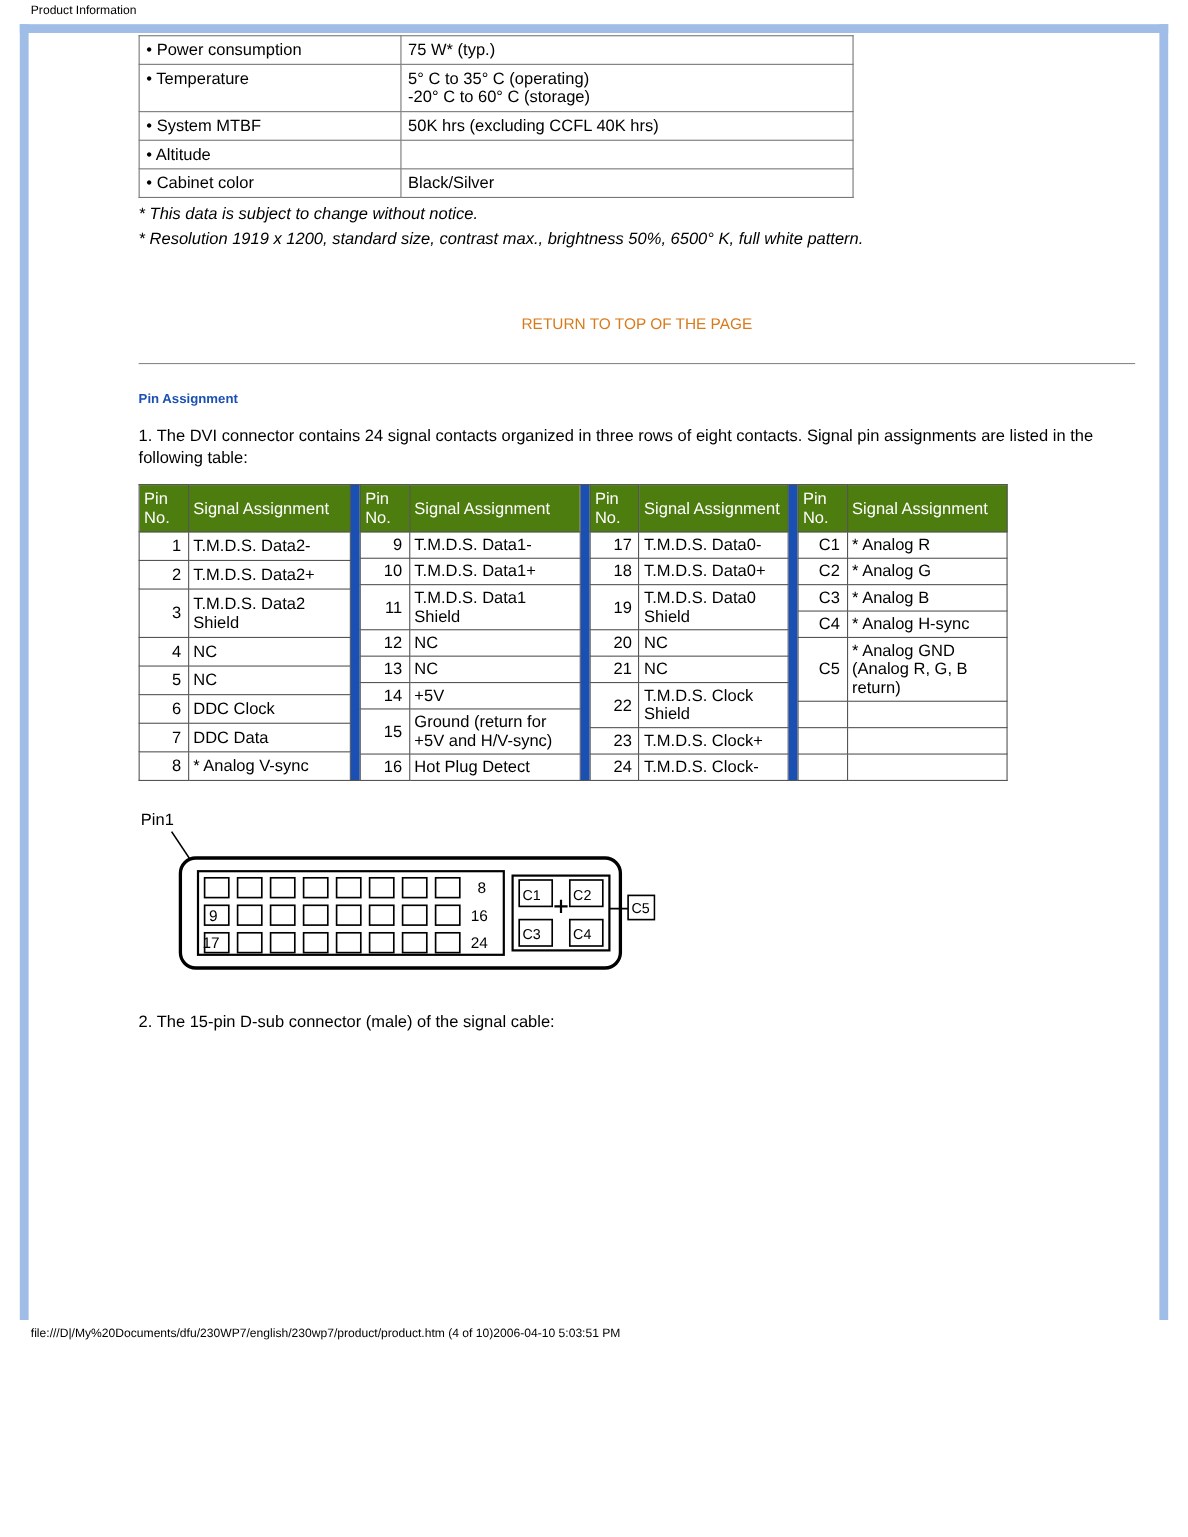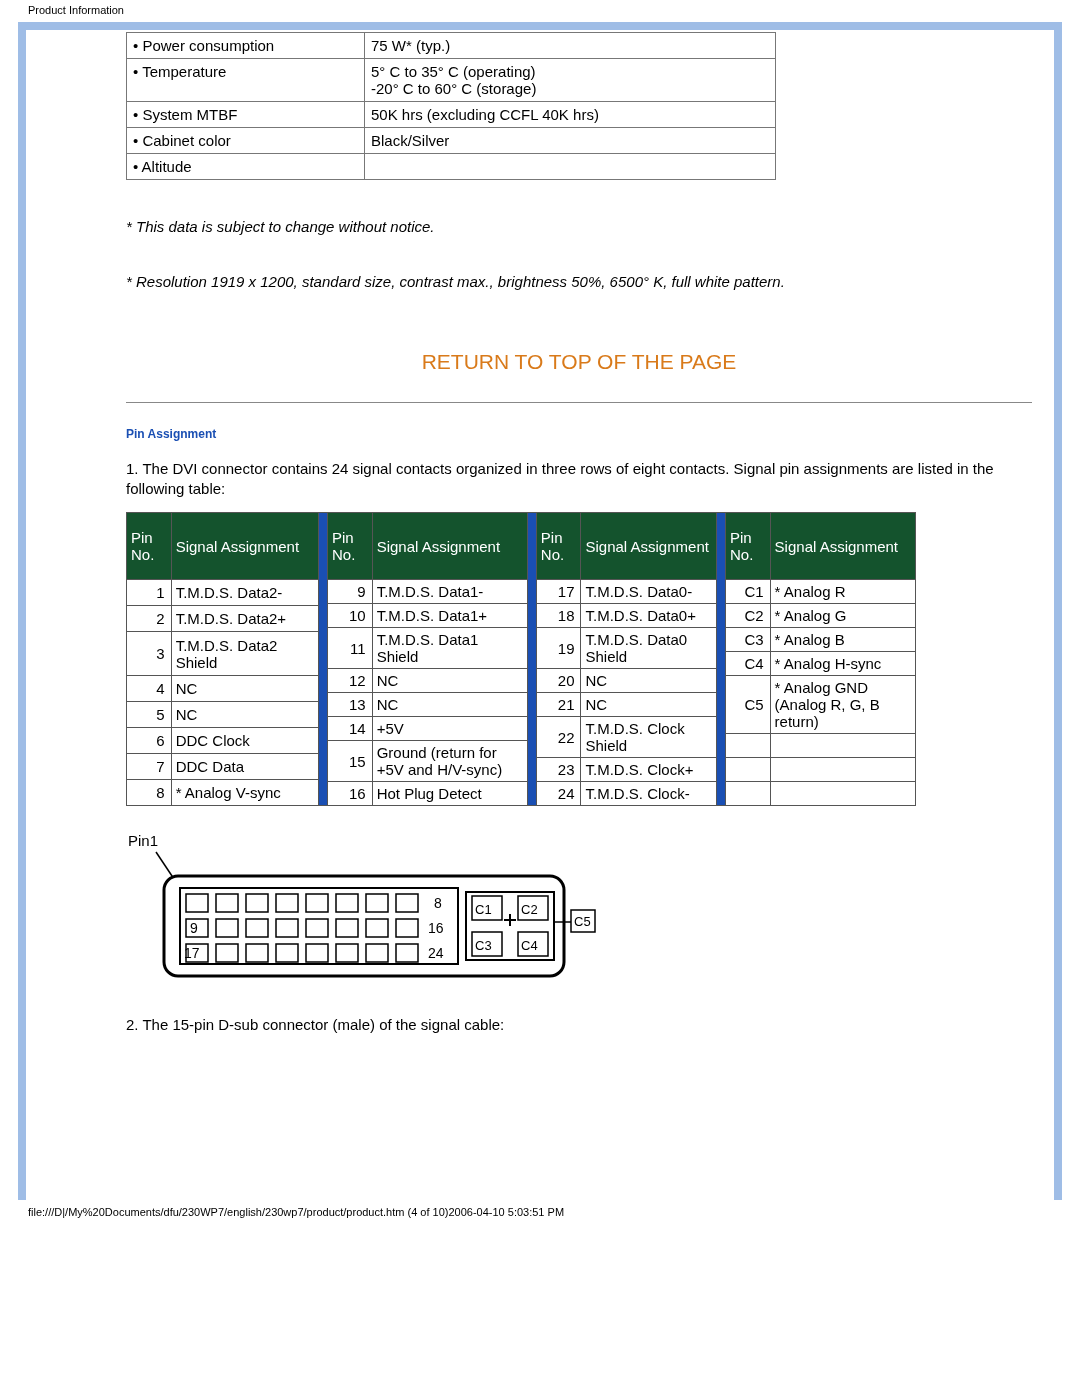--- a/index.html
+++ b/index.html
@@ -40,27 +40,27 @@
     font-size: 15px;
     vertical-align: top;
   }
   table.spec-table td.label { width: 225px; }
   .sub-indent {
     padding-left: 48px;
     display: block;
   }
   .notes p {
     font-style: italic;
-    margin: 38px 0 4px 0;
+    margin: 6px 0 4px 0;
   }
   .return-link {
     color: #d97a1a;
     text-align: center;
     margin: 60px 0 28px 0;
-    font-size: 21px;
+    font-size: 14px;
   }
   hr.sep {
     border: none;
     border-top: 1px solid #888;
     margin: 0 0 24px 0;
   }
   h3.section-title {
     color: #1a4fb3;
     font-size: 12px;
     font-weight: bold;
@@ -74,25 +74,25 @@
   
   .pin-wrap {
     display: flex;
     gap: 0;
     width: 790px;
   }
   table.pin-table {
     border-collapse: collapse;
   }
   table.pin-table th {
-    background: #14532d;
+    background: #4d7c0f;
     color: #fff;
     font-weight: normal;
     font-size: 15px;
-    padding: 16px 4px;
+    padding: 4px 4px;
     border: 1px solid #555;
     text-align: left;
   }
   table.pin-table th.pinno { width: 34px; }
   table.pin-table th.sig { }
   table.pin-table td {
     border: 1px solid #555;
     padding: 3px 4px;
     font-size: 15px;
     vertical-align: middle;
@@ -135,26 +135,26 @@
           </tr>
           <tr>
             <td class="label">• Temperature</td>
             <td>5° C to 35° C (operating)<br>-20° C to 60° C (storage)</td>
           </tr>
           <tr>
             <td class="label">• System MTBF</td>
             <td>50K hrs (excluding CCFL 40K hrs)</td>
           </tr>
           <tr>
+            <td class="label">• Altitude</td>
+            <td></td>
+          </tr>
+          <tr>
             <td class="label">• Cabinet color</td>
             <td>Black/Silver</td>
-          </tr>
-          <tr>
-            <td class="label">• Altitude</td>
-            <td></td>
           </tr>
         </tbody>
     </table>
 
     <div class="notes">
       <p>* This data is subject to change without notice.</p>
       <p>* Resolution 1919 x 1200, standard size, contrast max., brightness 50%, 6500° K, full white pattern.</p>
     </div>
 
     <div class="return-link">RETURN TO TOP OF THE PAGE</div>

